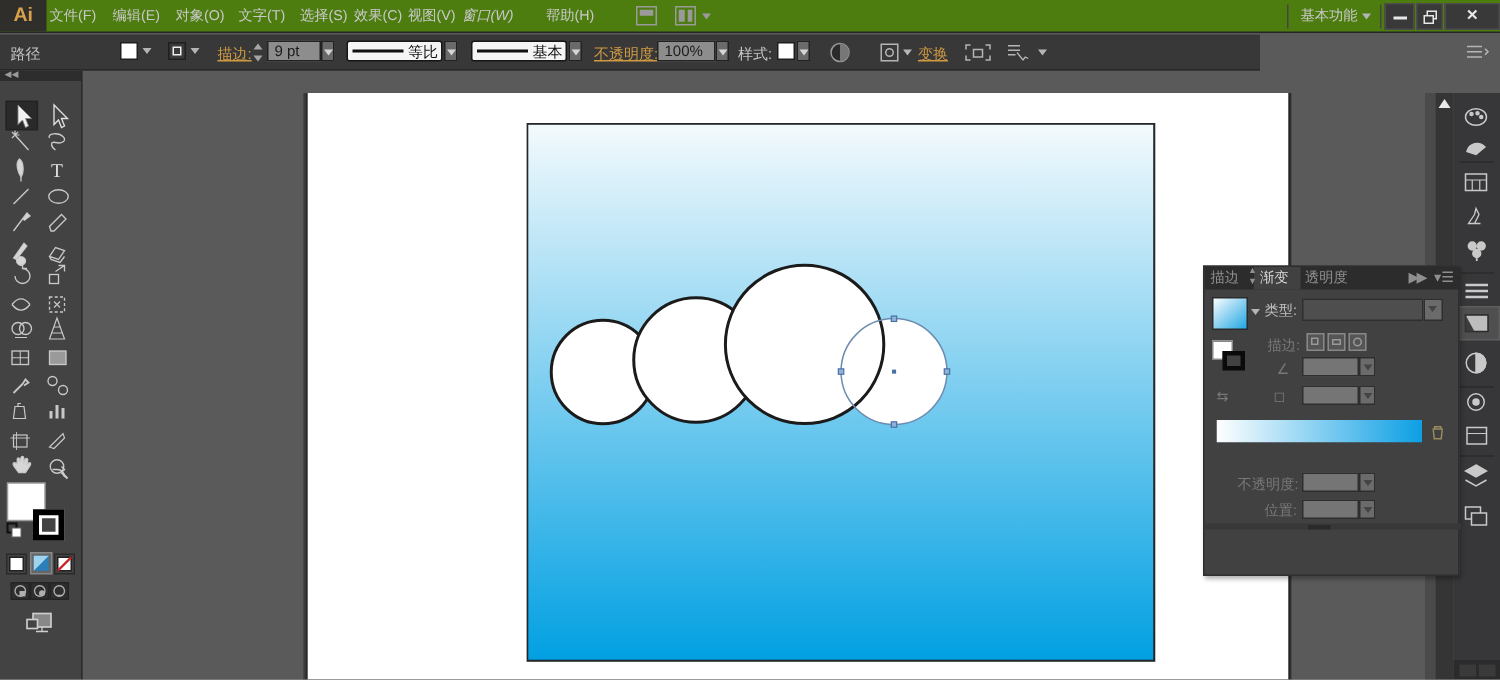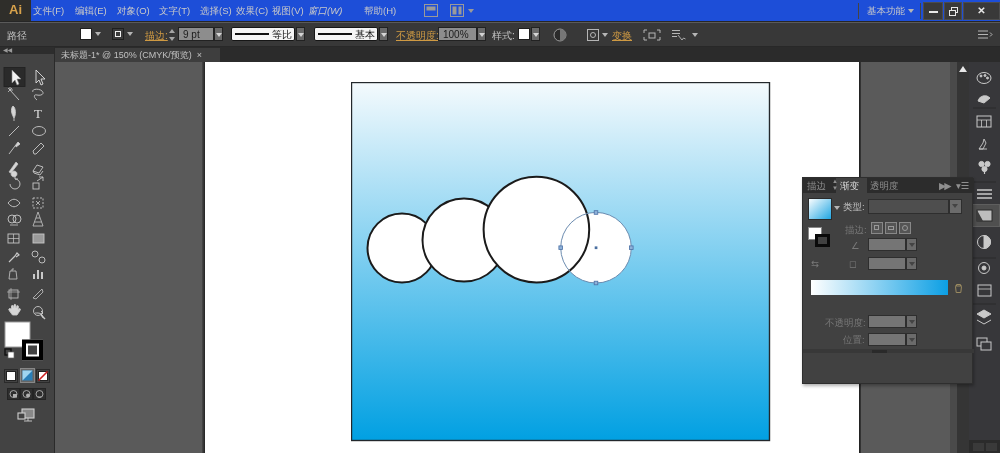--- a/index.html
+++ b/index.html
@@ -2,31 +2,31 @@
 <html><head>
 <meta charset="utf-8">
 <style>
 * { margin:0; padding:0; box-sizing:border-box; }
 html,body { width:1000px; height:453px; overflow:hidden; background:#5a5a5a;
   font-family:"Liberation Sans", sans-serif; }
 #stage { position:relative; width:1000px; height:453px; }
 .abs { position:absolute; }
 
 
-#menubar { left:0; top:0; width:1000px; height:22px; background:#1d4ed8;
+#menubar { left:0; top:0; width:1000px; height:22px; background:#4d7c0f;
   border-bottom:1px solid #262626; }
 #ailogo { left:0; top:0; width:31px; height:21px; background:#2f2e2a;
   color:#d8a24b; font-weight:bold; font-size:13px; line-height:20px; text-align:center; }
 .menu { position:absolute; top:0; height:32px; line-height:21px; color:#c9c9c9;
   font-size:9.5px; }
 .winbtn { position:absolute; top:2px; height:18px; width:20px; background:#393939;
   border:1px solid #4c4c4c; color:#e8e8e8; text-align:center; font-size:10px; line-height:16px; }
 
 
-#controlbar { left:0; top:23px; width:1000px; height:24px; background:#383838;
+#controlbar { left:0; top:23px; width:840px; height:24px; background:#383838;
   border-bottom:1px solid #282828; }
 .cb-label { position:absolute; color:#c4c4c4; font-size:10px; top:6px; }
 .cb-link { position:absolute; color:#cf9a43; font-size:10px; top:6px;
   text-decoration:underline; }
 .swatchbox { position:absolute; width:12px; height:12px; top:5px;
   border:1px solid #1f1f1f; }
 .dropar { position:absolute; width:0; height:0;
   border-left:3px solid transparent; border-right:3px solid transparent;
   border-top:4px solid #b5b5b5; }
 .greybox { position:absolute; top:4px; height:14px; background:#8d8d8d;
@@ -151,23 +151,20 @@
     </svg>
     <svg class="abs" style="left:168px; top:5px;" width="10" height="14">
       <path d="M4 1 l3 4 l-6 0 Z" fill="#a5a5a5"></path>
       <path d="M4 13 l3 -4 l-6 0 Z" fill="#a5a5a5"></path>
     </svg>
     <svg class="abs" style="left:977px; top:6px;" width="16" height="12">
       <path d="M1 2 l10 0 M1 5.5 l10 0 M1 9 l10 0 M13 3.5 l2 2 l-2 2" stroke="#b5b5b5" fill="none"></path>
     </svg>
   </div>
 
-  <div id="tabbar" class="abs">
-    <div id="doctab">未标题-1* @ 150% (CMYK/预览)&nbsp;&nbsp;×</div>
-  </div>
 
   <div id="pasteboard" class="abs"></div>
   <div id="whitearea" class="abs"></div>
   <div class="abs" style="left:202px; top:62px; width:3px; height:391px; background:linear-gradient(to right,#4a4a4a,#222);"></div>
   <div class="abs" style="left:859px; top:62px; width:2px; height:391px; background:linear-gradient(to right,#1a1a1a,#3a3a3a);"></div>
   <div id="scrolllight" class="abs"></div>
   <div id="scrollstrip" class="abs"></div>
   <div id="dockstrip" class="abs">
     <svg class="abs" style="left:0; top:0;" width="31" height="391">
       <g stroke="#c9c9c9" fill="none" stroke-width="1">

